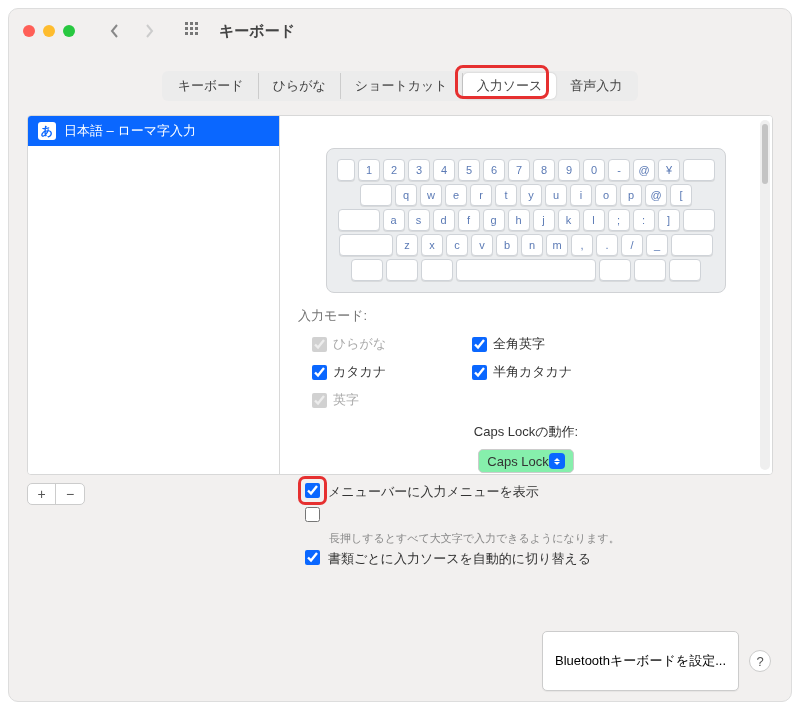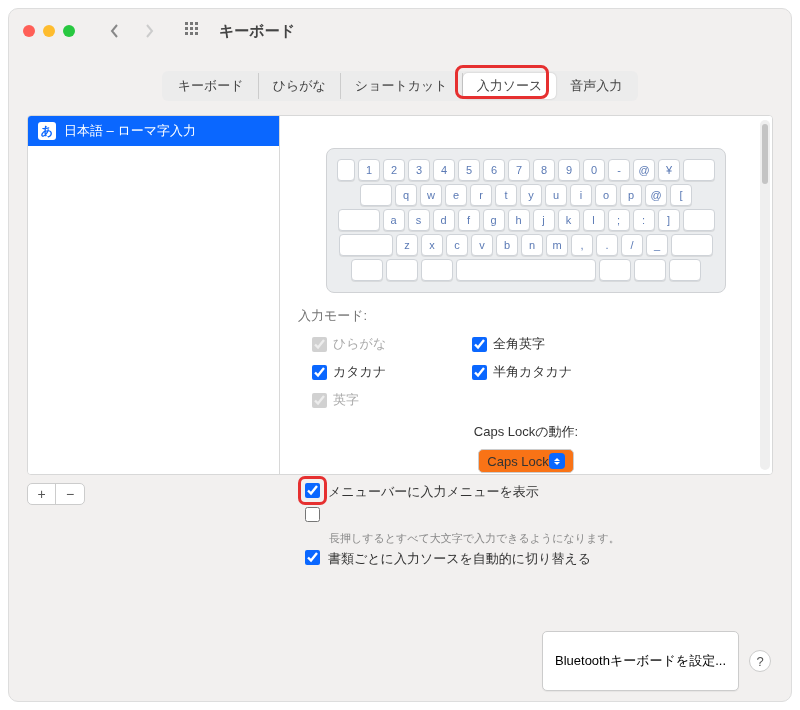--- a/index.html
+++ b/index.html
@@ -45,21 +45,21 @@
   .krow { display:flex; gap:3px; justify-content:center; margin-bottom:3px; }
   .key { background:#fff; border:1px solid #cfd3d8; border-radius:4px; min-width:22px; height:22px; display:flex; align-items:center; justify-content:center; font-size:11px; color:#5b7ab5; box-shadow: 0 1px 0 rgba(0,0,0,0.08); }
   .key.w { min-width:32px; } .key.w2{min-width:42px;} .key.sp{min-width:140px;}
 
   .section-label { font-size:13px; color:#737373; margin: 6px 0 10px; }
   .modes { display:grid; grid-template-columns: 140px 160px; gap:10px 20px; margin-left:14px; margin-bottom:14px;}
   .chk { display:flex; align-items:center; gap:6px; font-size:13px; }
   .chk input { width:15px; height:15px; accent-color:#0a67ff; }
   .chk.disabled { color:#aaa; }
   .caps-row { display:flex; align-items:center; gap:8px; font-size:13px;flex-direction:column; }
-  .select { flex:1; border:1px solid #ccc; border-radius:5px; padding:3px 8px; background:#f97316; display:flex; justify-content:flex-start; align-items:center; }
+  .select { flex:1; border:1px solid #ccc; border-radius:5px; padding:3px 8px; background:#86efac; display:flex; justify-content:flex-start; align-items:center; }
   .sel-arrows { background:#0a67ff; border-radius:4px; width:16px; height:16px; display:flex; flex-direction:column; align-items:center; justify-content:center; }
   .sel-arrows::before { content:''; border-left:3px solid transparent; border-right:3px solid transparent; border-bottom:3px solid #fff; margin-bottom:1px;}
   .sel-arrows::after { content:''; border-left:3px solid transparent; border-right:3px solid transparent; border-top:3px solid #fff;}
 
   .below { display:flex; gap:10px; margin-top:8px; }
   .pm { display:flex; border:1px solid #ccc; border-radius:5px; overflow:hidden; background:#fff; height:22px; }
   .pm button { width:28px; border:none; background:transparent; font-size:14px; color:#555; cursor:pointer; }
   .pm button:first-child { border-right:1px solid #ccc; }
   .options { flex:1; padding-left: 210px; }
   .optrow { display:flex; align-items:flex-start; gap:8px; font-size:13px; margin-bottom:6px; }

